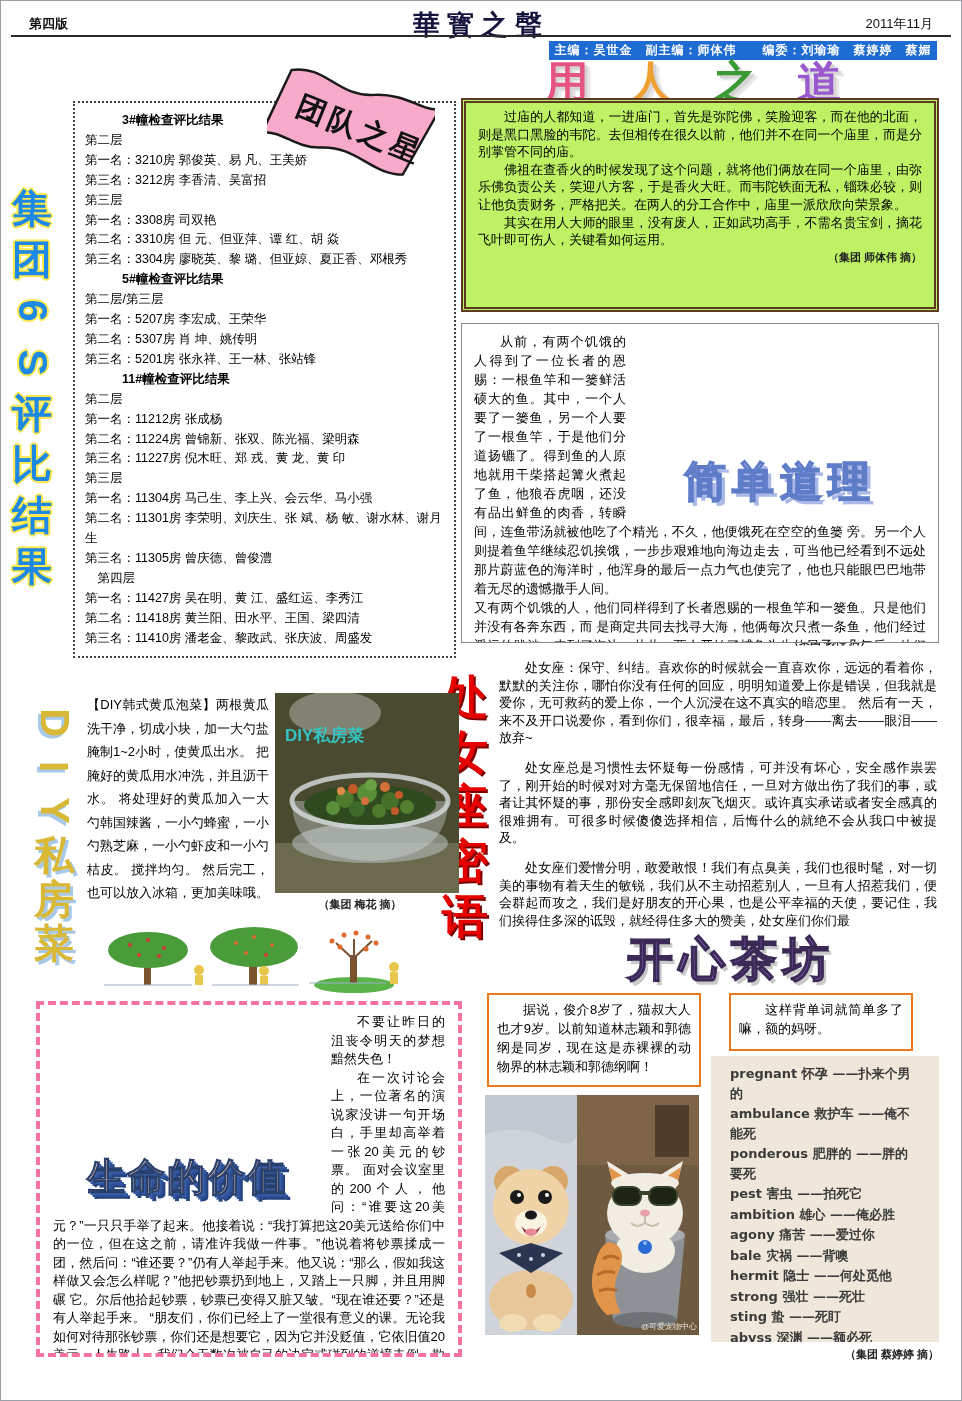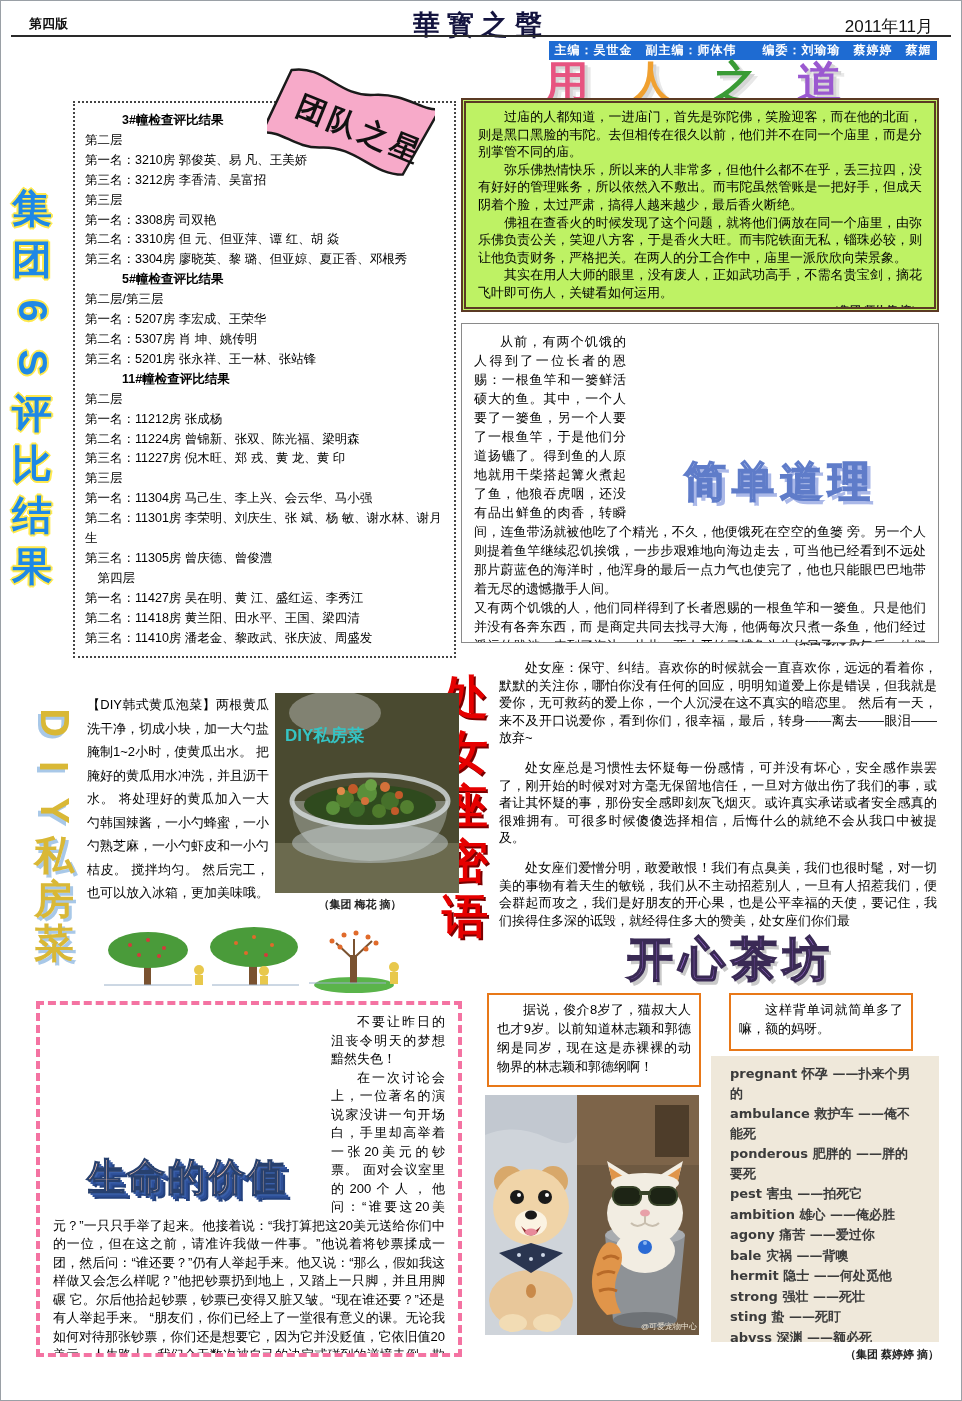--- a/index.html
+++ b/index.html
@@ -2,21 +2,21 @@
 <html><head>
 <meta charset="utf-8">
 <style>
   * { margin:0; padding:0; box-sizing:border-box; }
   body { background:#e8e8e8; font-family:"Liberation Sans","DejaVu Sans",sans-serif; }
   #page { position:relative; width:962px; height:1401px; background:#fff; border:1px solid #9aa0a6; margin:0 auto; overflow:hidden; }
 
   
   .edition { position:absolute; left:28px; top:14px; font-size:13px; font-weight:bold; color:#111; }
   .masthead { position:absolute; left:0; right:0; top:6px; text-align:center; font-family:"DejaVu Serif","Liberation Serif",serif; font-size:27px; font-weight:bold; color:#14143f; letter-spacing:7px; }
-  .pubdate { position:absolute; right:28px; top:14px; font-size:17px; color:#111; }
+  .pubdate { position:absolute; right:28px; top:14px; font-size:13px; color:#111; }
   .head-rule { position:absolute; left:10px; right:10px; top:34px; border-top:2px solid #2a2a2a; }
   .editors-bar { position:absolute; left:548px; top:40px; width:388px; height:19px; background:#1e6bd2; color:#fff; font-size:12px; line-height:19px; text-align:center; font-weight:bold; letter-spacing:1px; }
 
   
   .vtitle { position:absolute; display:flex; flex-direction:column; align-items:center; }
   .vtitle span { display:block; line-height:1.08; }
   .v6s span { font-size:40px; font-weight:bold; color:#1e88e5;
     text-shadow:-2px 0 #ffe94e,2px 0 #ffe94e,0 -2px #ffe94e,0 2px #ffe94e,-1px -1px #ffe94e,1px 1px #ffe94e,1px -1px #ffe94e,-1px 1px #ffe94e; margin-bottom:8px; }
   .vdiy span { font-size:40px; font-weight:bold; color:#d9b836; text-shadow:3px 3px 0 #a8c8e8; margin-bottom:1px; }
   .vvirgo span { font-size:46px; font-weight:900; color:#e60000; text-shadow:2px 2px 0 #7a0000; margin-bottom:5px; }
@@ -129,21 +129,20 @@
   <div class="yongren-title">
     <span style="color:#e75480;">用</span>
     <span style="color:#f0a030;">人</span>
     <span style="color:#3a9b35;">之</span>
     <span style="color:#9b59d0;">道</span>
   </div>
 
   <div class="temple-box">
     <div>
         <div class="para">过庙的人都知道，一进庙门，首先是弥陀佛，笑脸迎客，而在他的北面，则是黑口黑脸的韦陀。去但相传在很久以前，他们并不在同一个庙里，而是分别掌管不同的庙。</div>
-        <div class="para">弥乐佛热情快乐，所以来的人非常多，但他什么都不在乎，丢三拉四，没有好好的管理账务，所以依然入不敷出。而韦陀虽然管账是一把好手，但成天阴着个脸，太过严肃，搞得人越来越少，最后香火断绝。</div>
         <div class="para">佛祖在查香火的时候发现了这个问题，就将他们俩放在同一个庙里，由弥乐佛负责公关，笑迎八方客，于是香火大旺。而韦陀铁面无私，锱珠必较，则让他负责财务，严格把关。在两人的分工合作中，庙里一派欣欣向荣景象。</div>
         <div class="para">其实在用人大师的眼里，没有废人，正如武功高手，不需名贵宝剑，摘花飞叶即可伤人，关键看如何运用。</div>
       </div>
     <div class="attribution">（集团 师体伟 摘）</div>
   </div>
 
   <div class="simple-box">
     <div class="wordart-simple">简单道理</div>
     <div>
         <div class="para">从前，有两个饥饿的人得到了一位长者的恩赐：一根鱼竿和一篓鲜活硕大的鱼。其中，一个人要了一篓鱼，另一个人要了一根鱼竿，于是他们分道扬镳了。得到鱼的人原地就用干柴搭起篝火煮起了鱼，他狼吞虎咽，还没有品出鲜鱼的肉香，转瞬间，连鱼带汤就被他吃了个精光，不久，他便饿死在空空的鱼篓 旁。另一个人则提着鱼竿继续忍饥挨饿，一步步艰难地向海边走去，可当他已经看到不远处那片蔚蓝色的海洋时，他浑身的最后一点力气也使完了，他也只能眼巴巴地带着无尽的遗憾撒手人间。</div>

